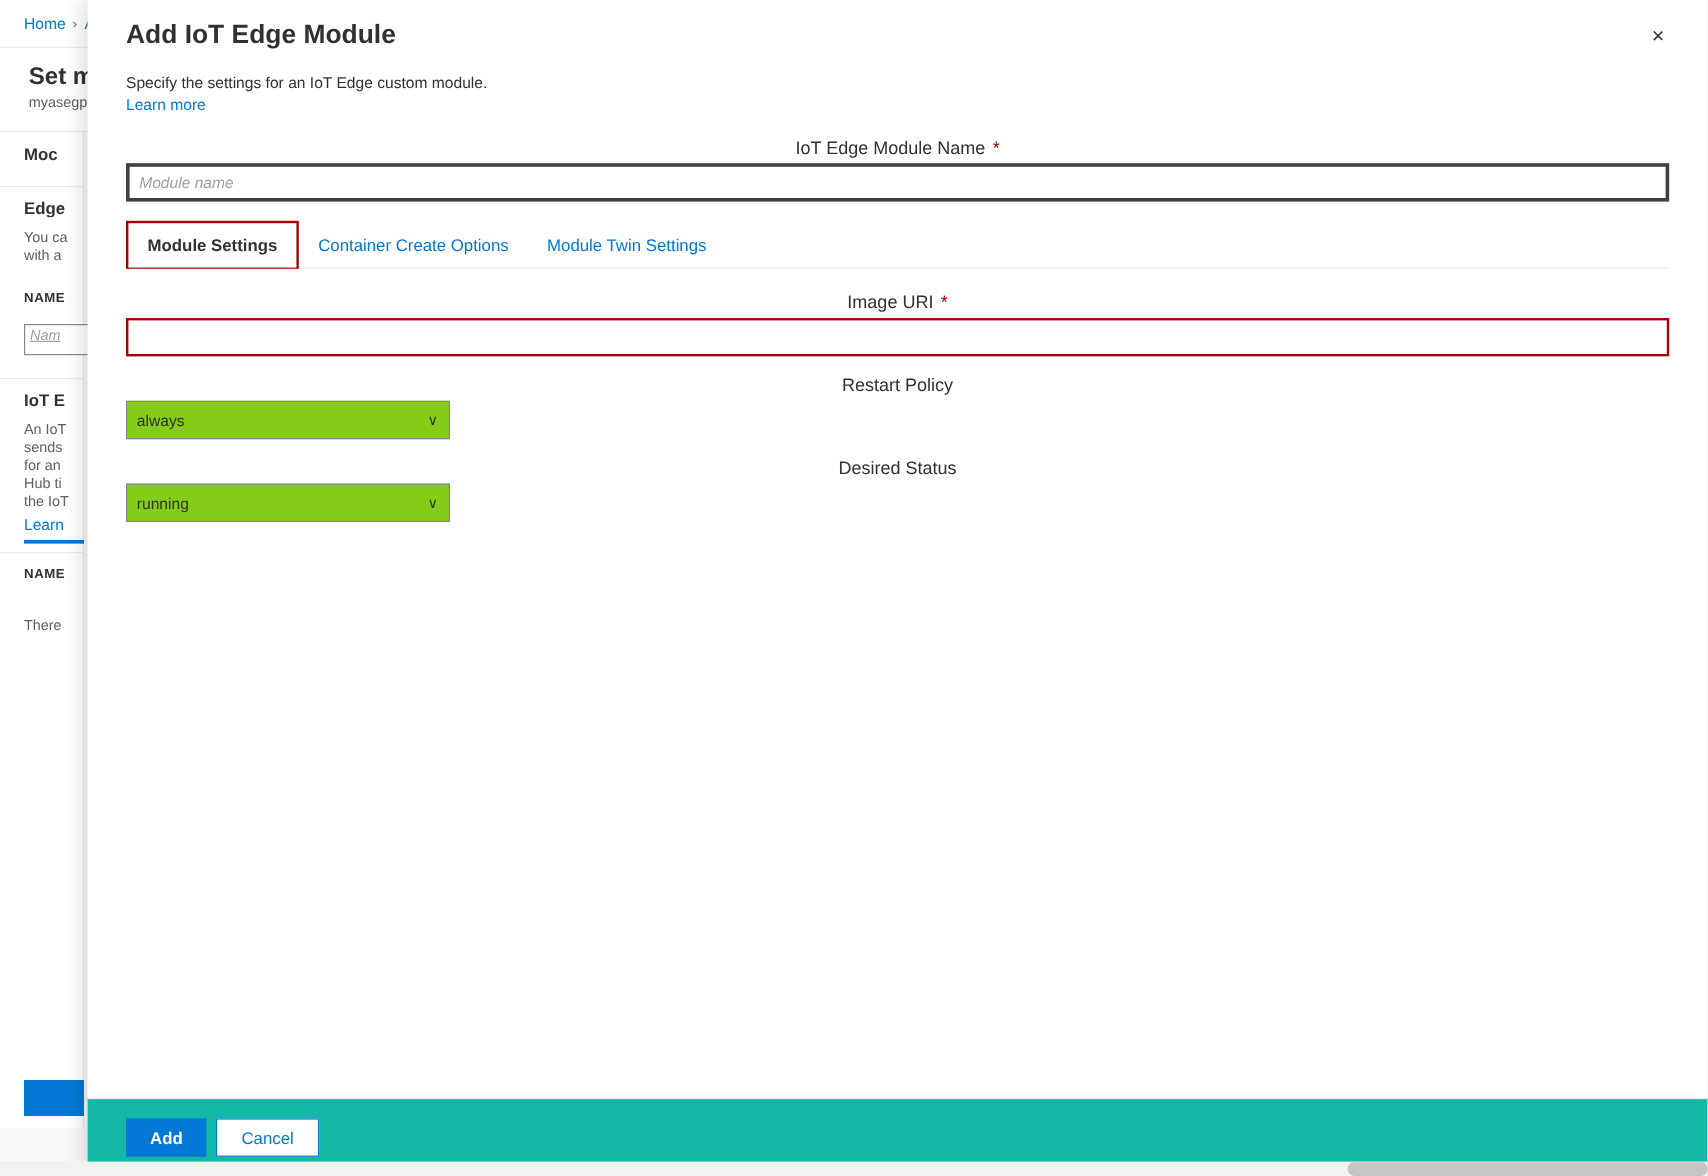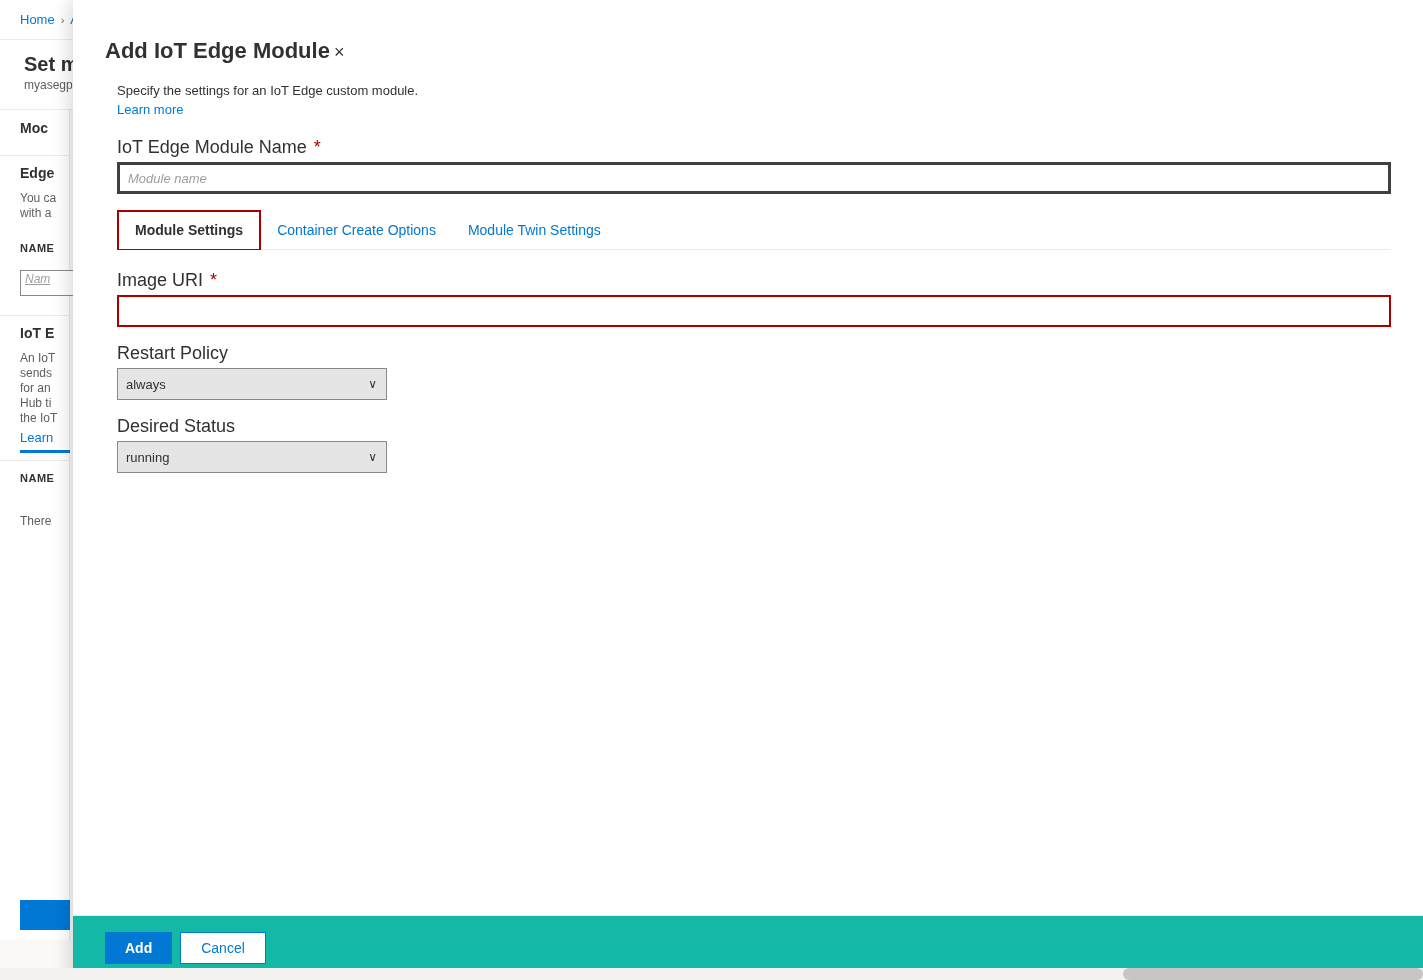--- a/index.html
+++ b/index.html
@@ -87,42 +87,43 @@
       width: 1350px;
       bottom: 0;
       background: #fff;
       box-shadow: -4px 0 16px rgba(0,0,0,0.15);
       display: flex;
       flex-direction: column;
     }
 
     
     .modal-header {
-      padding: 38px 32px 0 32px;
-      display: flex;
+      padding: 16px 32px 0 32px;
+      display: flex;
+      justify-content: space-between;
       align-items: flex-start;
       flex-shrink: 0;
     }
     .modal-title {
       font-size: 22px;
       font-weight: 600;
       color: #323130;
     }
     .modal-close-btn {
       background: none;
       border: none;
       font-size: 18px;
       cursor: pointer;
       color: #323130;
       padding: 4px;
     }
 
     
     .modal-body {
-      padding: 16px 32px 0 44px;
+      padding: 16px 32px 0 32px;
       flex: 1;
       overflow-y: auto;
     }
 
     .modal-description {
       font-size: 13px;
       color: #323130;
       margin-bottom: 4px;
     }
     .modal-learn-more {
@@ -132,24 +133,25 @@
       text-decoration: none;
       display: inline-block;
       margin-bottom: 20px;
     }
 
     
     .form-group {
       margin-bottom: 16px;
     }
     .form-label {
-      font-size: 18px;
+      font-size: 15px;
       color: #323130;
       margin-bottom: 4px;
       display: block;
+      text-align: center;
     }
     .form-label-required {
       color: #a80000;
       margin-left: 2px;
     }
     .form-input {
       width: 100%;
       height: 32px;
       border: 3px solid #404040;
       padding: 0 8px;
@@ -203,21 +205,21 @@
       position: relative;
       width: 270px;
     }
     .form-select {
       width: 100%;
       height: 32px;
       border: 1px solid #8a8886;
       padding: 0 32px 0 8px;
       font-size: 13px;
       color: #323130;
-      background: #e5e5e5;
+      background: #84cc16;
       appearance: none;
       cursor: pointer;
       outline: none;
     }
     .select-arrow {
       position: absolute;
       right: 10px;
       top: 50%;
       transform: translateY(-50%);
       pointer-events: none;

